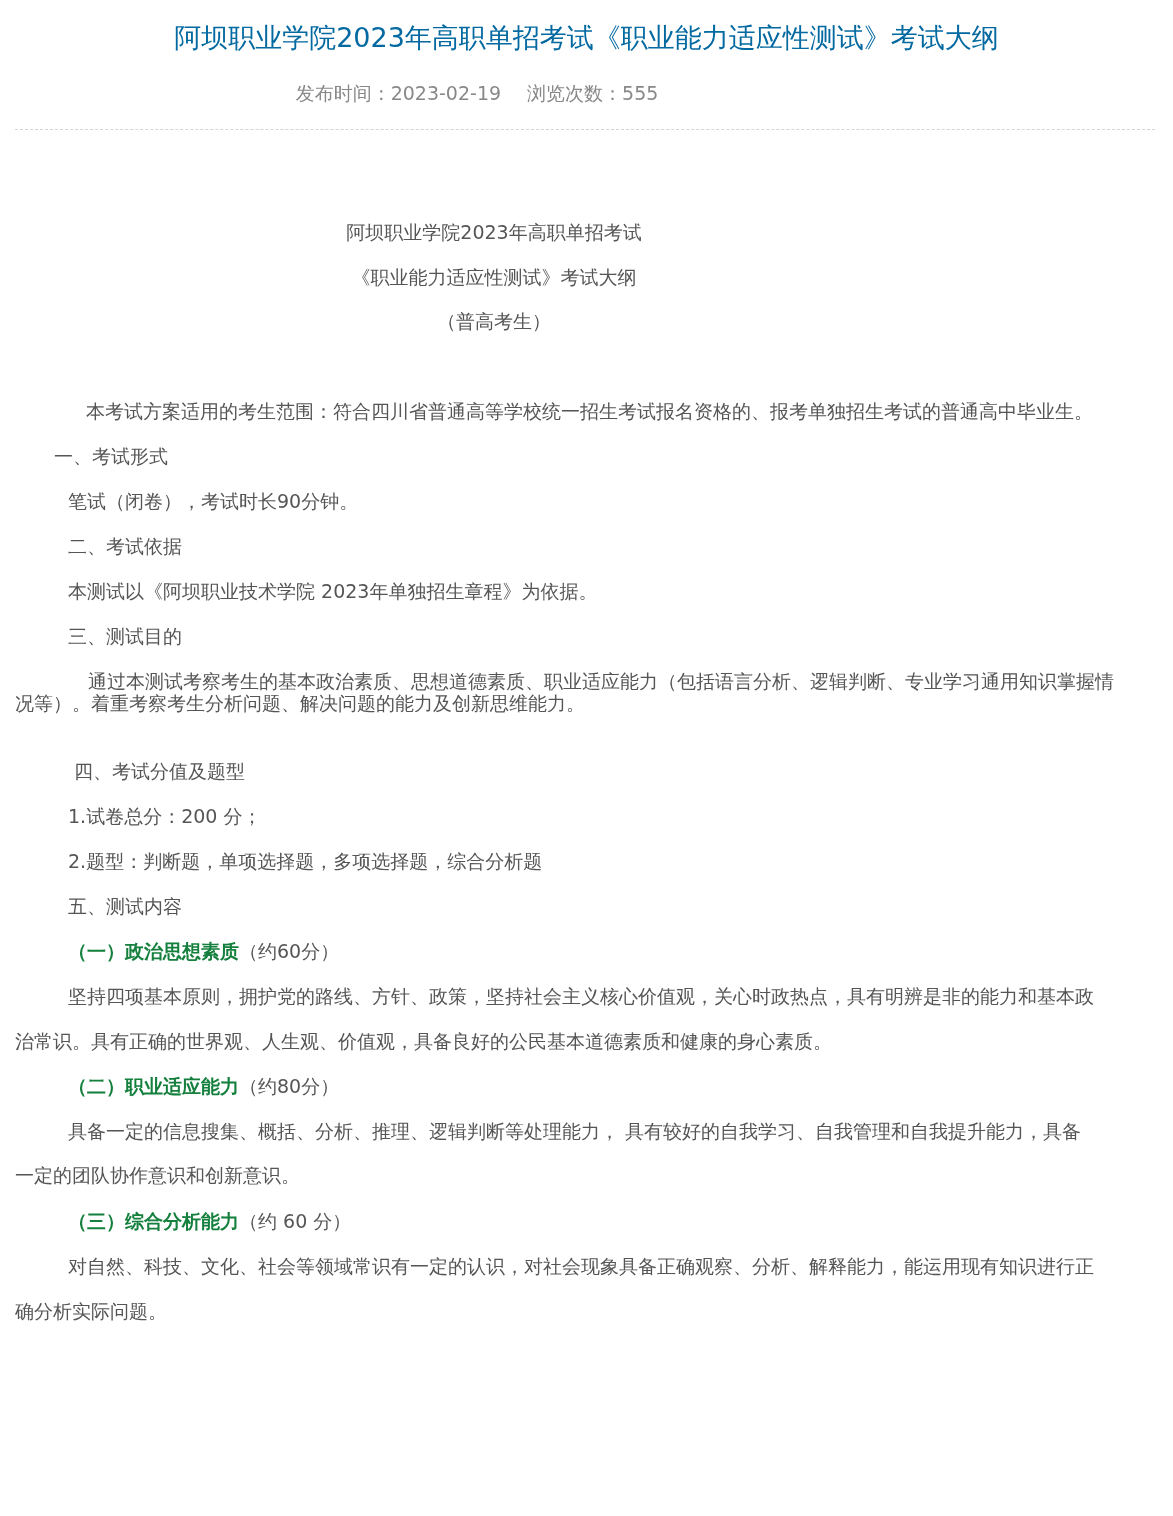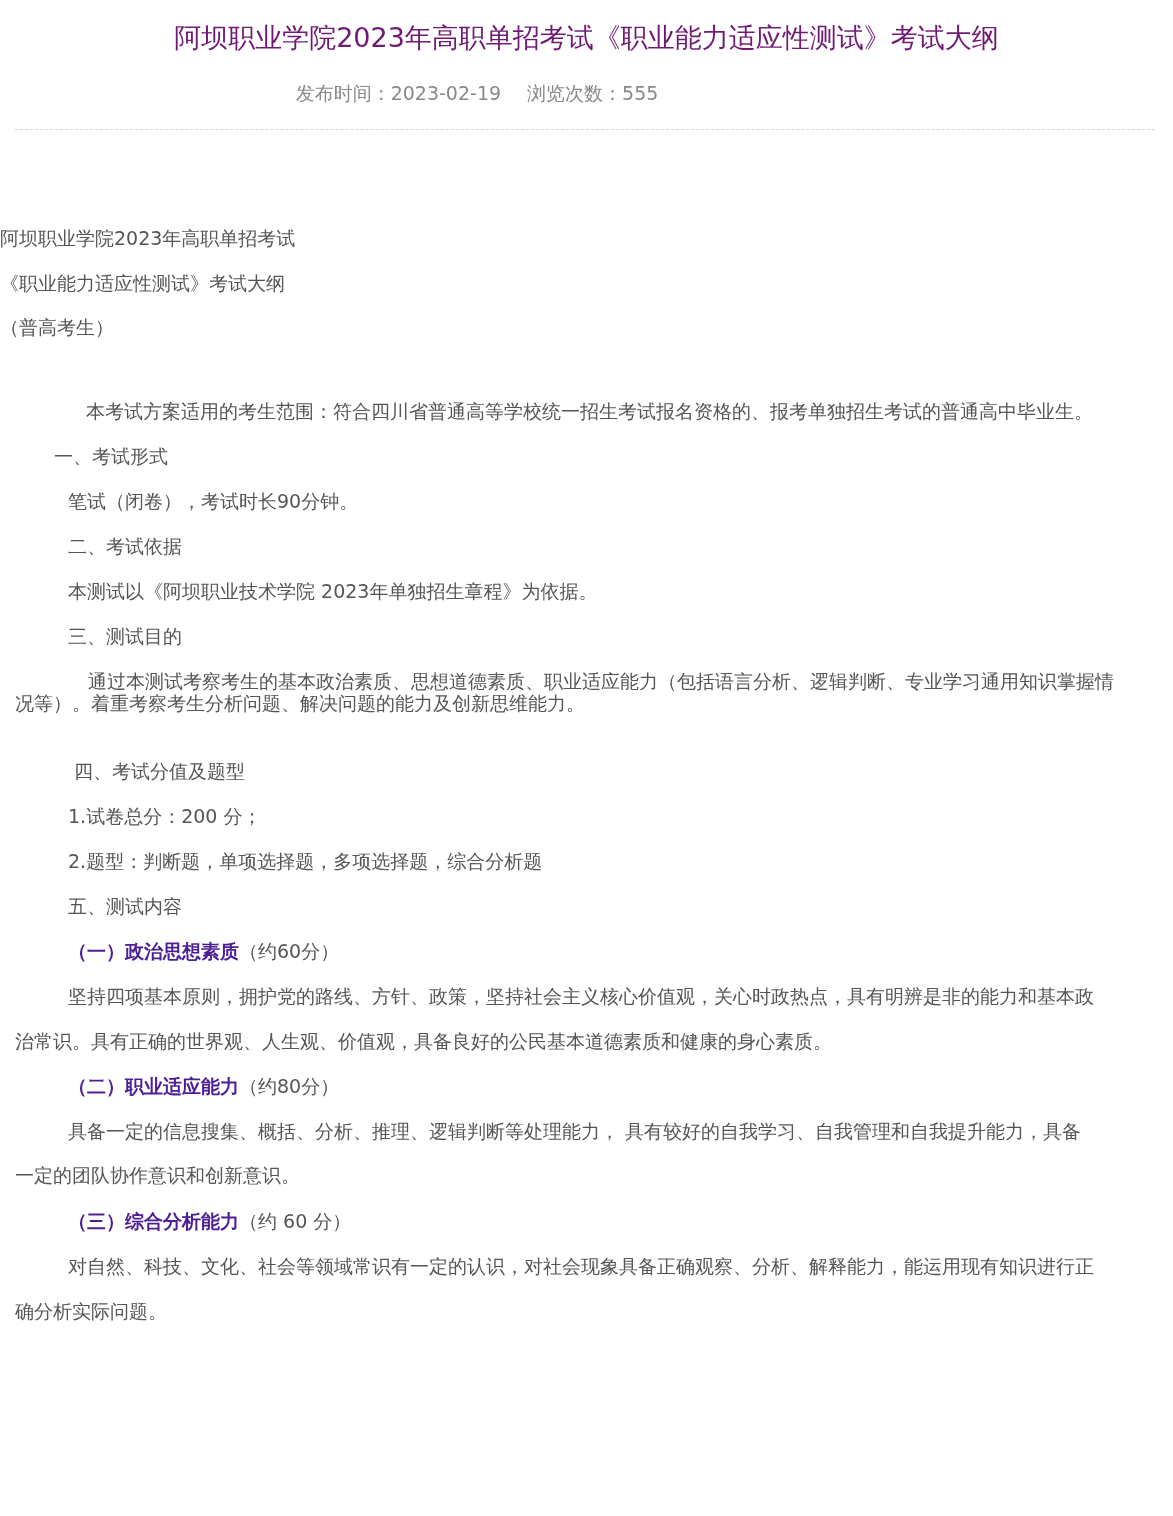--- a/index.html
+++ b/index.html
@@ -6,39 +6,39 @@
     body {
       width: 1173px;
       height: 1516px;
       overflow: hidden;
       font-family: "DejaVu Sans", "Liberation Sans", sans-serif;
       color: #555555;
     }
     .article { position: relative; width: 1173px; }
     .article-title {
       position: absolute; left: 0; top: 18px; width: 1173px;
-      text-align: center; font-size: 27px; color: #701a75;
+      text-align: center; font-size: 27px; color: #0369a1;
       line-height: 40px; white-space: nowrap;
     }
     .article-meta {
       position: absolute; left: 0; top: 80px; width: 954px;
       text-align: center; font-size: 19px; color: #888888; line-height: 26px;
     }
     .article-meta .gap { display: inline-block; width: 26px; }
     .divider {
       position: absolute; left: 15px; top: 129px; width: 1140px;
       border-top: 1px dashed #d6d6d6; height: 0;
     }
     .content { position: absolute; left: 0; top: 0; width: 1173px; }
     .line {
       position: absolute; font-size: 19px; line-height: 26px;
       color: #555555; white-space: nowrap;
     }
-    .center { left: 0; width: 988px; text-align: left; margin-top: 6px; }
-    .bold { font-weight: bold; color: #4c1d95; }
+    .center { left: 0; width: 988px; text-align: center; }
+    .bold { font-weight: bold; color: #15803d; }
   </style>
 </head>
 <body>
 
 <div class="article">
   <h1 class="article-title" style="margin:0;font-weight:normal;">阿坝职业学院2023年高职单招考试《职业能力适应性测试》考试大纲</h1>
 
   <div class="article-meta">
     <span>发布时间：</span><span>2023-02-19</span><span class="gap"></span><span>浏览次数：</span><span>555</span>
   </div>

